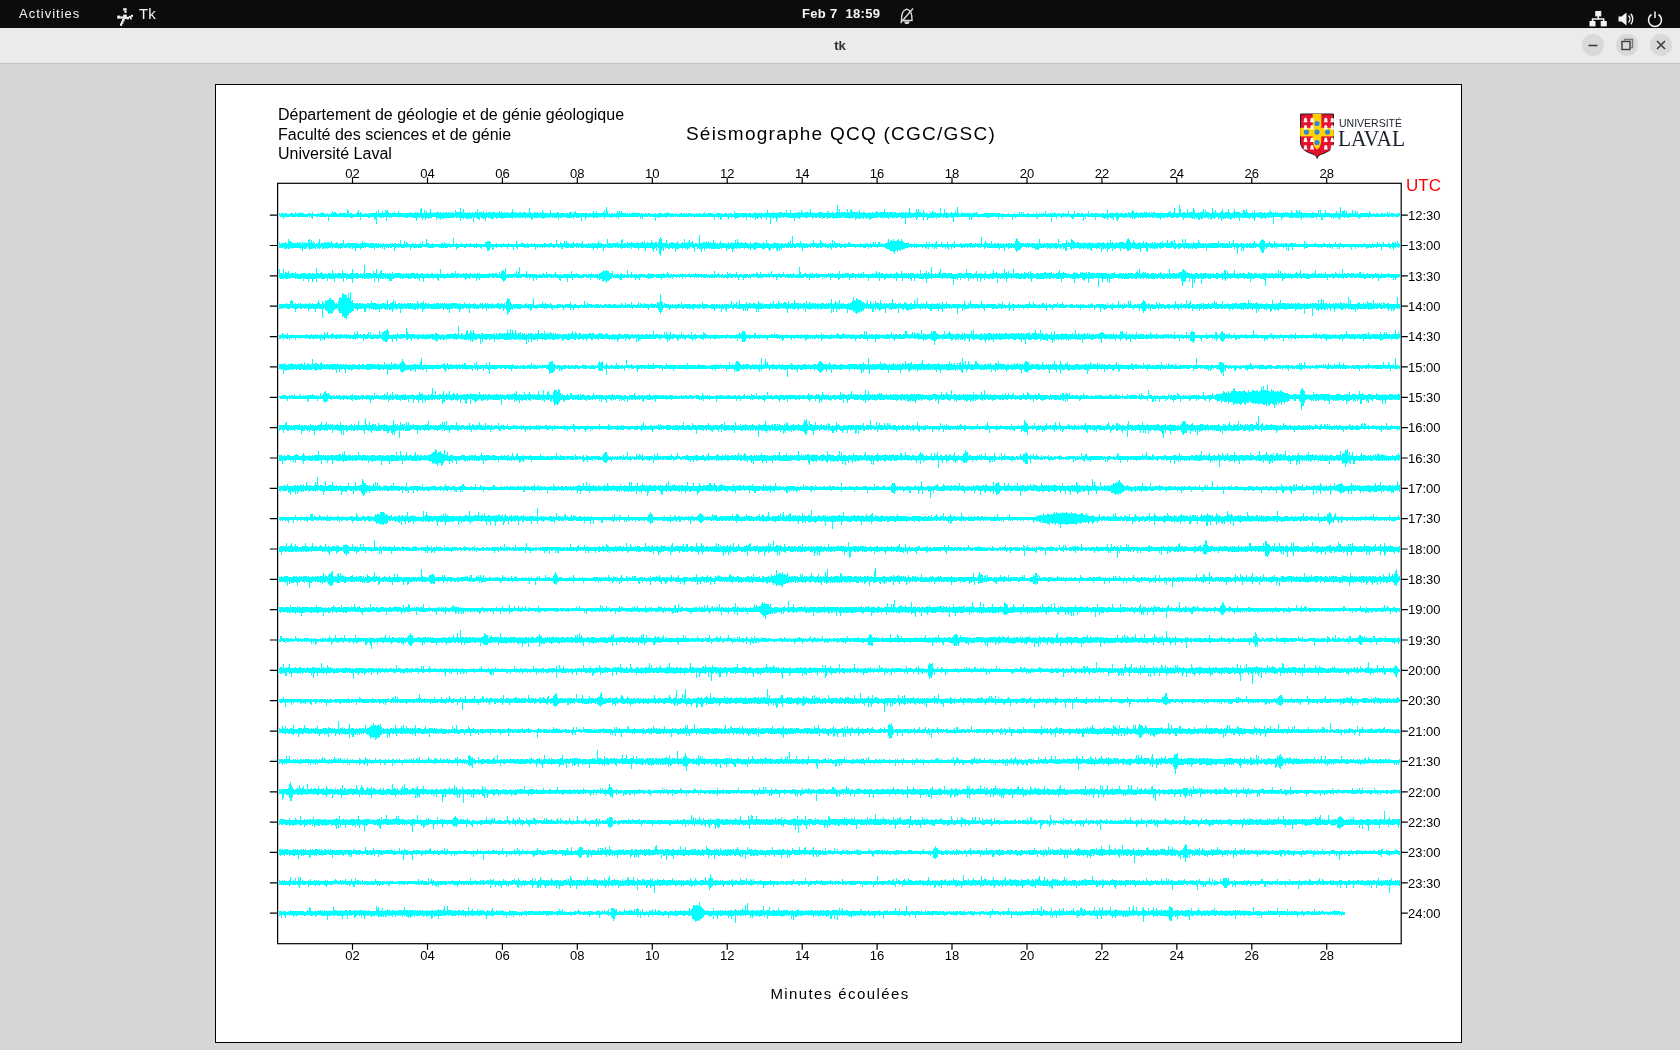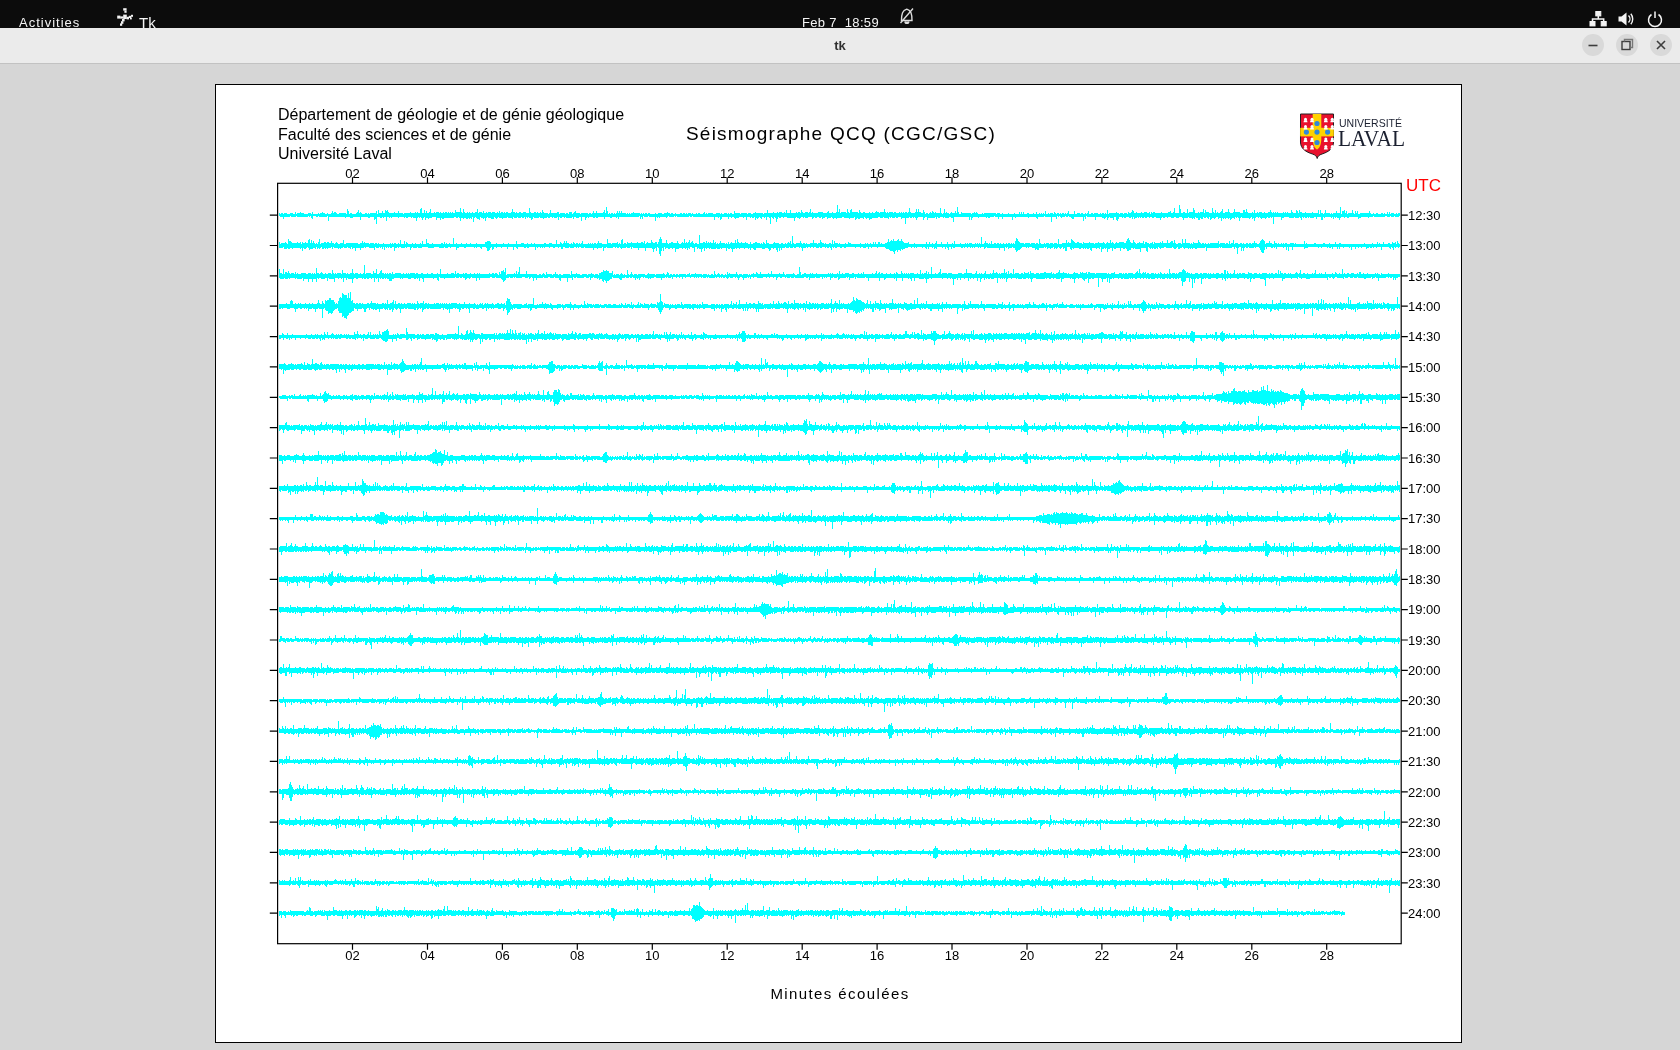--- a/index.html
+++ b/index.html
@@ -1,17 +1,17 @@
 <!DOCTYPE html>
 <html><head><meta charset="utf-8"><style>
 html,body{margin:0;padding:0;width:1680px;height:1050px;overflow:hidden;background:#d6d6d6;font-family:"Liberation Sans",sans-serif;}
 #topbar{position:absolute;left:0;top:0;width:1680px;height:28px;background:#0c0c0c;color:#f5f5f5;font-size:13px;}
 #titlebar{position:absolute;left:0;top:28px;width:1680px;height:36px;background:#ebebeb;border-bottom:1px solid #c2c2c2;box-sizing:border-box;}
 #canvas{position:absolute;left:215px;top:84px;width:1247px;height:959px;background:#fff;border:1px solid #000;box-sizing:border-box;}
-.tbtxt{position:absolute;top:9px;height:28px;line-height:28px;}
+.tbtxt{position:absolute;top:0;height:28px;line-height:28px;}
 .wbtn{position:absolute;top:6px;width:22px;height:22px;border-radius:50%;background:#d9d9d9;}
 </style></head><body>
 <div id="topbar">
  <span class="tbtxt" style="left:19px;letter-spacing:1px;">Activities</span>
  <svg class="tbtxt" style="left:115px;top:3px;" width="20" height="20" viewBox="0 0 20 20">
   <g fill="#f2f2f2">
    <rect x="8.2" y="1.2" width="3.4" height="2.4"></rect>
    <rect x="9.4" y="3.6" width="2.2" height="2.2"></rect>
    <rect x="2.2" y="8.6" width="3.2" height="3"></rect>
    <rect x="5.2" y="9.4" width="3.4" height="2.2"></rect>
@@ -19,21 +19,21 @@
    <rect x="11.6" y="9.8" width="2.4" height="2.6"></rect>
    <rect x="13.8" y="8.8" width="2.4" height="2.2"></rect>
    <rect x="16" y="7.8" width="2" height="2"></rect>
    <rect x="15" y="10.6" width="1.8" height="1.8"></rect>
    <rect x="7" y="12" width="2.6" height="2.4"></rect>
    <rect x="6" y="14.2" width="2.4" height="2.6"></rect>
    <rect x="5" y="16.4" width="2.2" height="2.4"></rect>
   </g>
  </svg>
  <span class="tbtxt" style="left:139px;font-size:15px;">Tk</span>
- <span class="tbtxt" style="left:802px;font-weight:400;letter-spacing:0.33px;">Feb 7&nbsp;&nbsp;18:59</span>
+ <span class="tbtxt" style="left:802px;font-weight:700;letter-spacing:0.33px;">Feb 7&nbsp;&nbsp;18:59</span>
  <svg class="tbtxt" style="left:897px;top:2px" width="20" height="24" viewBox="0 0 20 24">
   <g stroke="#dcdcdc" stroke-width="1.4" fill="none">
    <path d="M4.5 16.5 C4.5 9.5 5.5 6.5 9.8 5.2 C14 6.5 15 9.5 15 16.5 Z"></path>
    <path d="M8 17.5 a1.9 1.9 0 0 0 3.8 0" fill="#dcdcdc"></path>
    <path d="M3.5 19 L16 4.5"></path>
   </g>
  </svg>
  <svg class="tbtxt" style="left:1589px;top:4.5px;" width="18" height="18" viewBox="0 0 18 18">
   <g fill="#f5f5f5" stroke="#f5f5f5">
    <rect x="6.8" y="1.5" width="5" height="4.4"></rect>

